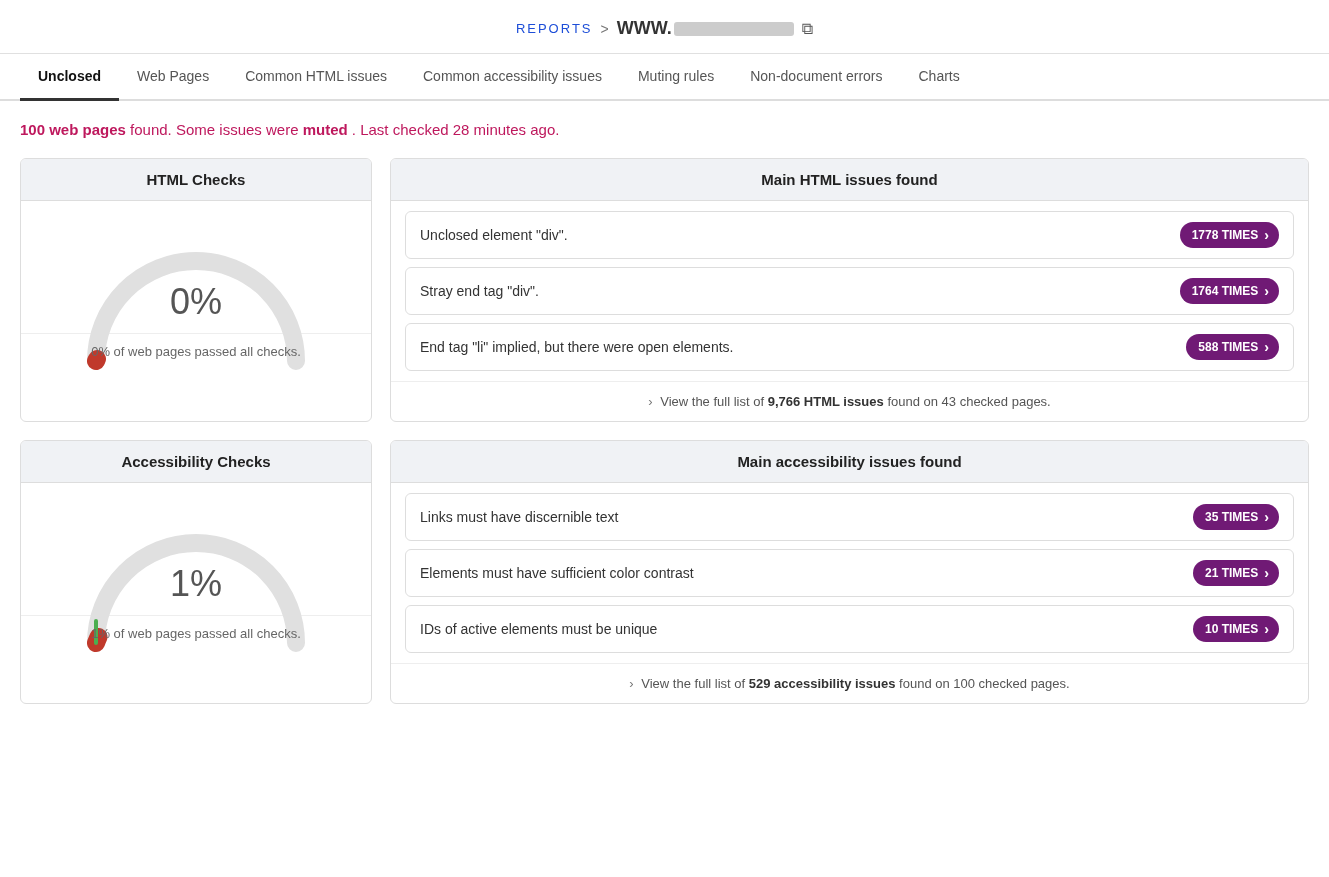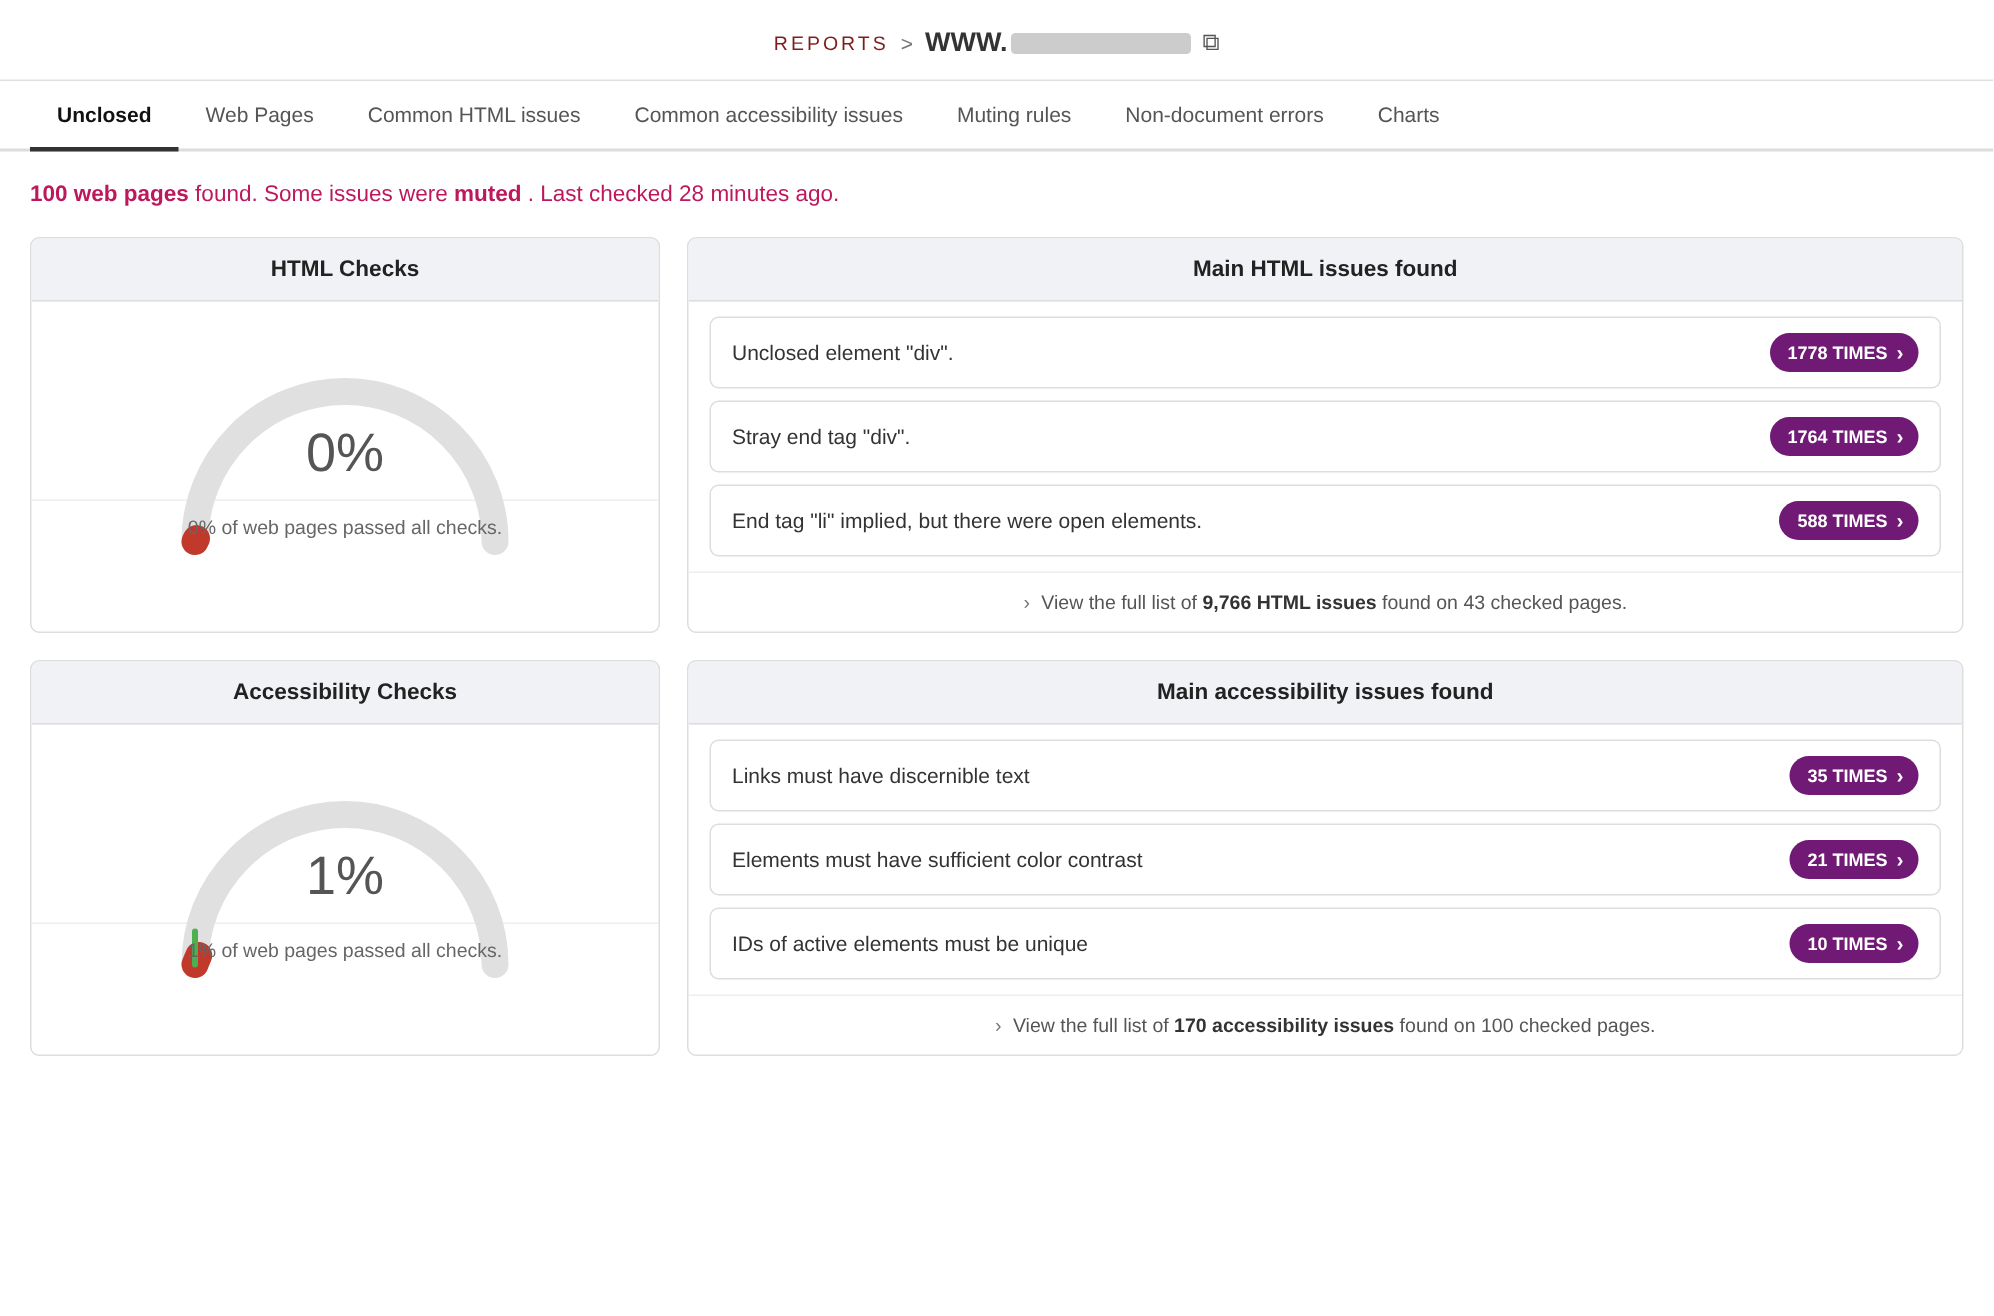--- a/index.html
+++ b/index.html
@@ -11,21 +11,21 @@
       border-bottom: 1px solid #e0e0e0;
     }
     .top-bar-inner {
       display: inline-flex;
       align-items: center;
       gap: 8px;
     }
     .reports-label {
       font-size: 13px;
       letter-spacing: 2px;
-      color: #7f1d1d;
+      color: #1d4ed8;
       font-weight: 500;
       text-transform: uppercase;
     }
     .arrow-sep { color: #777; font-size: 14px; }
     .url-text {
       font-size: 18px;
       font-weight: 600;
       color: #333;
     }
     .url-masked {
@@ -76,21 +76,21 @@
     }
     .status-text strong { font-weight: 700; }
 
     .cards-row {
       display: flex;
       gap: 18px;
       margin-bottom: 18px;
     }
 
     .card-small {
-      width: 420px;
+      width: 352px;
       min-width: 340px;
       border: 1px solid #ddd;
       border-radius: 6px;
       overflow: hidden;
       background: #fff;
     }
     .card-large {
       flex: 1;
       border: 1px solid #ddd;
       border-radius: 6px;
@@ -321,20 +321,20 @@
           <div class="issue-badge">
             <span>10 TIMES</span>
             <span class="chevron">›</span>
           </div>
         </div>
 
       </div>
       <div class="card-footer-link">
         <span class="chevron-right">›</span>
         <span>View the full list of</span>
-        <strong>170 accessibility issues</strong>
+        <strong>529 accessibility issues</strong>
         <span>found on 100 checked pages.</span>
       </div>
     </div>
 
   </div>
 
 </div>
 
 </body></html>

